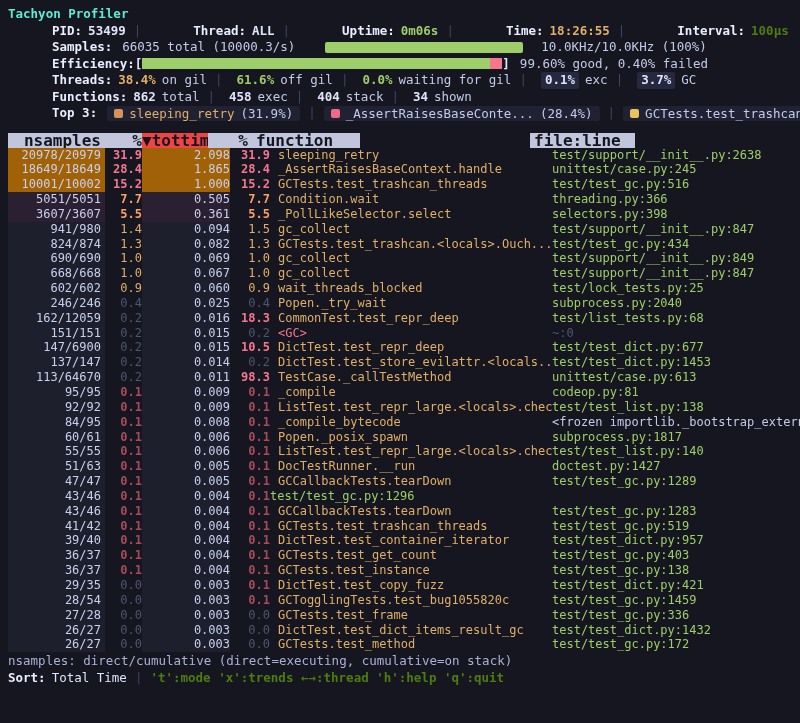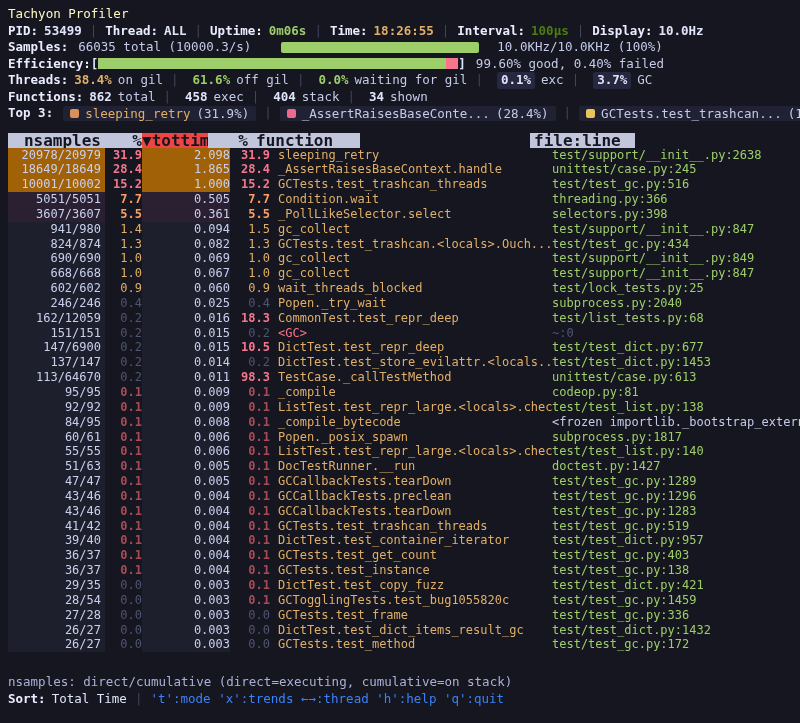--- a/index.html
+++ b/index.html
@@ -6,22 +6,22 @@
   html,body { width: 800px; height: 723px; }
   body {
     background: #15161f;
     color: #b8c0e0;
     font-family: "DejaVu Sans Mono", "Liberation Mono", monospace;
     font-size: 12.5px;
     overflow: hidden;
     padding: 6px 0 0 8px;
   }
   .line { height: 16.5px; line-height: 16.5px; display: flex; align-items: center; white-space: pre; }
-  .title { color: #fef9c3; font-weight: normal; }
-  .lbl { color: #e9edff; font-weight: bold; }
+  .title { color: #5eead4; font-weight: bold; }
+  .lbl { color: #e9edff; font-weight: bold; margin-left: 44px; }
   .val { margin-left: 6px; font-weight: bold; color: #dfe4fb; }
   .sep { color: #3f445f; margin: 0 8px; }
   .green  { color: #9ece6a; }
   .yellow { color: #e0af68; }
   .cyan   { color: #4d7c0f; }
   .plain  { color: #c3cbe8; font-weight: normal; }
   .boxed  { background: #262840; padding: 0 4px; border-radius: 2px; }
   .txt { color: #c3cbe8; margin-left: 10px; }
 
   
@@ -63,25 +63,25 @@
   .warm { background: #2a2031; }
   .p-red    { color: #f7768e; font-weight: bold; }
   .p-orange { color: #ff9e64; font-weight: bold; }
   .p-yellow { color: #e0af68; }
   .p-lowred { color: #a84a5a; font-weight: bold; }
   .p-dim    { color: #4f5673; }
   .fn-gc      { color: #f7768e; }
   .file-dim   { color: #4f5673; }
   .file-plain { color: #c3cbe8; }
 
-  .footer { margin-top: 21px; color: #a9b1d6; }
+  .footer { margin-top: 0; color: #a9b1d6; }
   .footer .line { height: 17px; line-height: 17px; }
   .sort-lbl { color: #e9edff; font-weight: bold; margin-right: 6px; }
   .sort-val { color: #dfe4fb; }
-  .keys { color: #3b82f6; }
+  .keys { color: #4d7c0f; font-weight: bold; }
 </style>
 </head>
 <body>
 
 <div>
 
   <div class="line title">Tachyon Profiler</div>
 
   <div class="line">
     <span class="lbl">PID:</span>
@@ -186,21 +186,21 @@
         <div class="tr"><span class="c-ns">147/6900</span><span class="c-p1 p-dim">0.2</span><span class="c-tt">0.015</span><span class="c-p2 p-red">10.5</span><span class="c-fn">DictTest.test_repr_deep</span><span class="c-file">test/test_dict.py:677</span></div>
         <div class="tr"><span class="c-ns">137/147</span><span class="c-p1 p-dim">0.2</span><span class="c-tt">0.014</span><span class="c-p2 p-dim">0.2</span><span class="c-fn">DictTest.test_store_evilattr.&lt;locals...</span><span class="c-file">test/test_dict.py:1453</span></div>
         <div class="tr"><span class="c-ns">113/64670</span><span class="c-p1 p-dim">0.2</span><span class="c-tt">0.011</span><span class="c-p2 p-red">98.3</span><span class="c-fn">TestCase._callTestMethod</span><span class="c-file">unittest/case.py:613</span></div>
         <div class="tr"><span class="c-ns">95/95</span><span class="c-p1 p-lowred">0.1</span><span class="c-tt">0.009</span><span class="c-p2 p-lowred">0.1</span><span class="c-fn">_compile</span><span class="c-file">codeop.py:81</span></div>
         <div class="tr"><span class="c-ns">92/92</span><span class="c-p1 p-lowred">0.1</span><span class="c-tt">0.009</span><span class="c-p2 p-lowred">0.1</span><span class="c-fn">ListTest.test_repr_large.&lt;locals&gt;.check</span><span class="c-file">test/test_list.py:138</span></div>
         <div class="tr"><span class="c-ns">84/95</span><span class="c-p1 p-lowred">0.1</span><span class="c-tt">0.008</span><span class="c-p2 p-lowred">0.1</span><span class="c-fn">_compile_bytecode</span><span class="c-file file-plain">&lt;frozen importlib._bootstrap_external</span></div>
         <div class="tr"><span class="c-ns">60/61</span><span class="c-p1 p-lowred">0.1</span><span class="c-tt">0.006</span><span class="c-p2 p-lowred">0.1</span><span class="c-fn">Popen._posix_spawn</span><span class="c-file">subprocess.py:1817</span></div>
         <div class="tr"><span class="c-ns">55/55</span><span class="c-p1 p-lowred">0.1</span><span class="c-tt">0.006</span><span class="c-p2 p-lowred">0.1</span><span class="c-fn">ListTest.test_repr_large.&lt;locals&gt;.check</span><span class="c-file">test/test_list.py:140</span></div>
         <div class="tr"><span class="c-ns">51/63</span><span class="c-p1 p-lowred">0.1</span><span class="c-tt">0.005</span><span class="c-p2 p-lowred">0.1</span><span class="c-fn">DocTestRunner.__run</span><span class="c-file">doctest.py:1427</span></div>
         <div class="tr"><span class="c-ns">47/47</span><span class="c-p1 p-lowred">0.1</span><span class="c-tt">0.005</span><span class="c-p2 p-lowred">0.1</span><span class="c-fn">GCCallbackTests.tearDown</span><span class="c-file">test/test_gc.py:1289</span></div>
-        <div class="tr"><span class="c-ns">43/46</span><span class="c-p1 p-lowred">0.1</span><span class="c-tt">0.004</span><span class="c-p2 p-lowred">0.1</span><span class="c-fn">GCCallbackTests.preclean</span><span class="c-file">test/test_gc.py:1296</span></div>
+        <div class="tr"><span class="c-ns">43/46</span><span class="c-p1 p-lowred">0.1</span><span class="c-tt">0.004</span><span class="c-p2 p-lowred">0.1</span><span class="c-file">test/test_gc.py:1296</span></div>
         <div class="tr"><span class="c-ns">43/46</span><span class="c-p1 p-lowred">0.1</span><span class="c-tt">0.004</span><span class="c-p2 p-lowred">0.1</span><span class="c-fn">GCCallbackTests.tearDown</span><span class="c-file">test/test_gc.py:1283</span></div>
         <div class="tr"><span class="c-ns">41/42</span><span class="c-p1 p-lowred">0.1</span><span class="c-tt">0.004</span><span class="c-p2 p-lowred">0.1</span><span class="c-fn">GCTests.test_trashcan_threads</span><span class="c-file">test/test_gc.py:519</span></div>
         <div class="tr"><span class="c-ns">39/40</span><span class="c-p1 p-lowred">0.1</span><span class="c-tt">0.004</span><span class="c-p2 p-lowred">0.1</span><span class="c-fn">DictTest.test_container_iterator</span><span class="c-file">test/test_dict.py:957</span></div>
         <div class="tr"><span class="c-ns">36/37</span><span class="c-p1 p-lowred">0.1</span><span class="c-tt">0.004</span><span class="c-p2 p-lowred">0.1</span><span class="c-fn">GCTests.test_get_count</span><span class="c-file">test/test_gc.py:403</span></div>
         <div class="tr"><span class="c-ns">36/37</span><span class="c-p1 p-lowred">0.1</span><span class="c-tt">0.004</span><span class="c-p2 p-lowred">0.1</span><span class="c-fn">GCTests.test_instance</span><span class="c-file">test/test_gc.py:138</span></div>
         <div class="tr"><span class="c-ns">29/35</span><span class="c-p1 p-dim">0.0</span><span class="c-tt">0.003</span><span class="c-p2 p-lowred">0.1</span><span class="c-fn">DictTest.test_copy_fuzz</span><span class="c-file">test/test_dict.py:421</span></div>
         <div class="tr"><span class="c-ns">28/54</span><span class="c-p1 p-dim">0.0</span><span class="c-tt">0.003</span><span class="c-p2 p-lowred">0.1</span><span class="c-fn">GCTogglingTests.test_bug1055820c</span><span class="c-file">test/test_gc.py:1459</span></div>
         <div class="tr"><span class="c-ns">27/28</span><span class="c-p1 p-dim">0.0</span><span class="c-tt">0.003</span><span class="c-p2 p-dim">0.0</span><span class="c-fn">GCTests.test_frame</span><span class="c-file">test/test_gc.py:336</span></div>
         <div class="tr"><span class="c-ns">26/27</span><span class="c-p1 p-dim">0.0</span><span class="c-tt">0.003</span><span class="c-p2 p-dim">0.0</span><span class="c-fn">DictTest.test_dict_items_result_gc</span><span class="c-file">test/test_dict.py:1432</span></div>
         <div class="tr"><span class="c-ns">26/27</span><span class="c-p1 p-dim">0.0</span><span class="c-tt">0.003</span><span class="c-p2 p-dim">0.0</span><span class="c-fn">GCTests.test_method</span><span class="c-file">test/test_gc.py:172</span></div>

